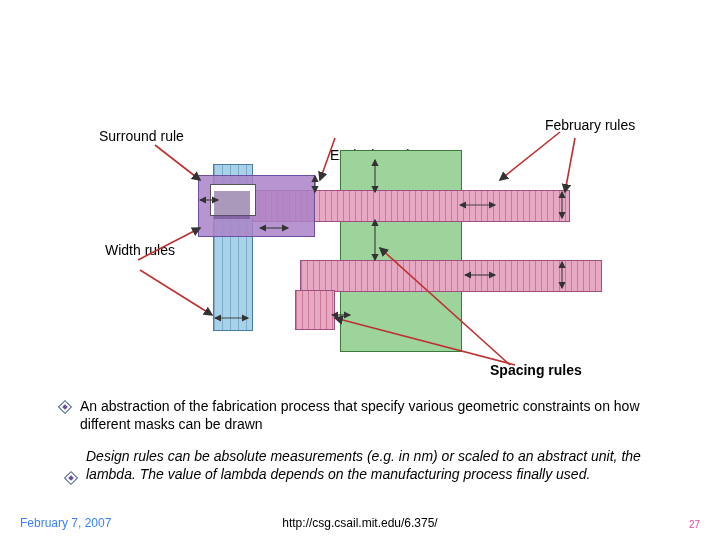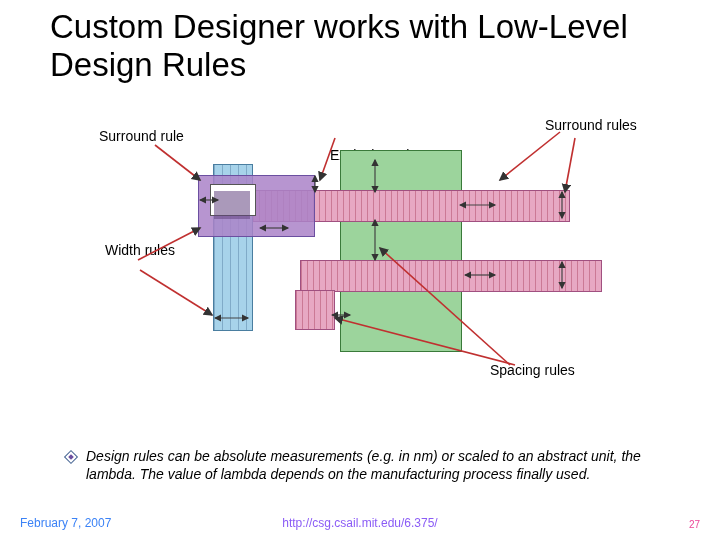--- a/index.html
+++ b/index.html
@@ -72,21 +72,21 @@
     bottom: 10px;
     font-size: 12px;
     color: #3b82f6;
   }
   .footer-center {
     position: absolute;
     left: 0; right: 0;
     bottom: 10px;
     text-align: center;
     font-size: 12px;
-    color: #8b5cf6;
+    color: #000000;
   }
   .footer-right {
     position: absolute;
     right: 20px;
     bottom: 10px;
     font-size: 10px;
     color: #ec4899;
   }
 
   
@@ -171,31 +171,30 @@
   .arrowhead { fill: #333; }
   .redline { stroke: #c03030; stroke-width: 1.6; fill: none; }
   .thinline { stroke: #444; stroke-width: 1.2; fill: none; }
 
 </style>
 </head>
 <body>
 
 <div class="slide">
 
-  <div class="title">Custom Designer works with Low-Level Design Rules</div>
 
   <div class="label" style="left:90px; top:128px;margin-left:9px;">Surround rule</div>
   <div class="label" style="left:330px; top:124px;margin-top:23px;">Exclusion rule</div>
   <div class="label" style="left:545px; top:118px; line-height:1.1;">
-    <span>Surround rules</span>
+    <span>February rules</span>
   </div>
   <div class="label" style="left:105px; top:243px; line-height:1.1;">
     <span>Width rules</span>
   </div>
-  <div class="label" style="left:490px; top:362px;">Spacing rules</div>
+  <div class="label" style="left:490px; top:362px;font-weight:bold;">Spacing rules</div>
 
   <div class="diagram">
     <div class="green"></div>
     <div class="pink-top"></div>
     <div class="pink-bot"></div>
     <div class="pink-bot-ext"></div>
     <div class="blue"></div>
     <div class="purple"></div>
     <div class="whitebox"></div>
     <div class="overlap-dark"></div>
@@ -238,21 +237,25 @@
       <line x1="175" y1="198" x2="208" y2="198" class="thinline" marker-start="url(#ahs)" marker-end="url(#ah)"></line>
 
       <line x1="220" y1="108" x2="248" y2="108" class="thinline" marker-start="url(#ahs)" marker-end="url(#ah)"></line>
 
       <line x1="335" y1="40" x2="335" y2="72" class="thinline" marker-start="url(#ahs)" marker-end="url(#ah)"></line>
 
       <line x1="425" y1="155" x2="455" y2="155" class="thinline" marker-start="url(#ahs)" marker-end="url(#ah)"></line>
     </svg>
   </div>
 
-  <div class="bullet-row two" style="top:448px; left:66px; width:614px;">
+  <div class="bullet-row" style="top:398px;">
+    <span class="bullet-glyph"></span>
+    <span>An abstraction of the fabrication process that specify various geometric constraints on how different masks can be drawn</span>
+  </div>
+  <div class="bullet-row two" style="top:448px; left:66px; width:614px;align-items:flex-end;">
     <span class="bullet-glyph"></span>
     <span>Design rules can be absolute measurements (e.g. in nm) or scaled to an abstract unit, the lambda. The value of lambda depends on the manufacturing process finally used.</span>
   </div>
 
   <div class="footer-left">February 7, 2007</div>
   <div class="footer-center">http://csg.csail.mit.edu/6.375/</div>
   <div class="footer-right">27</div>
 
 </div>
 

